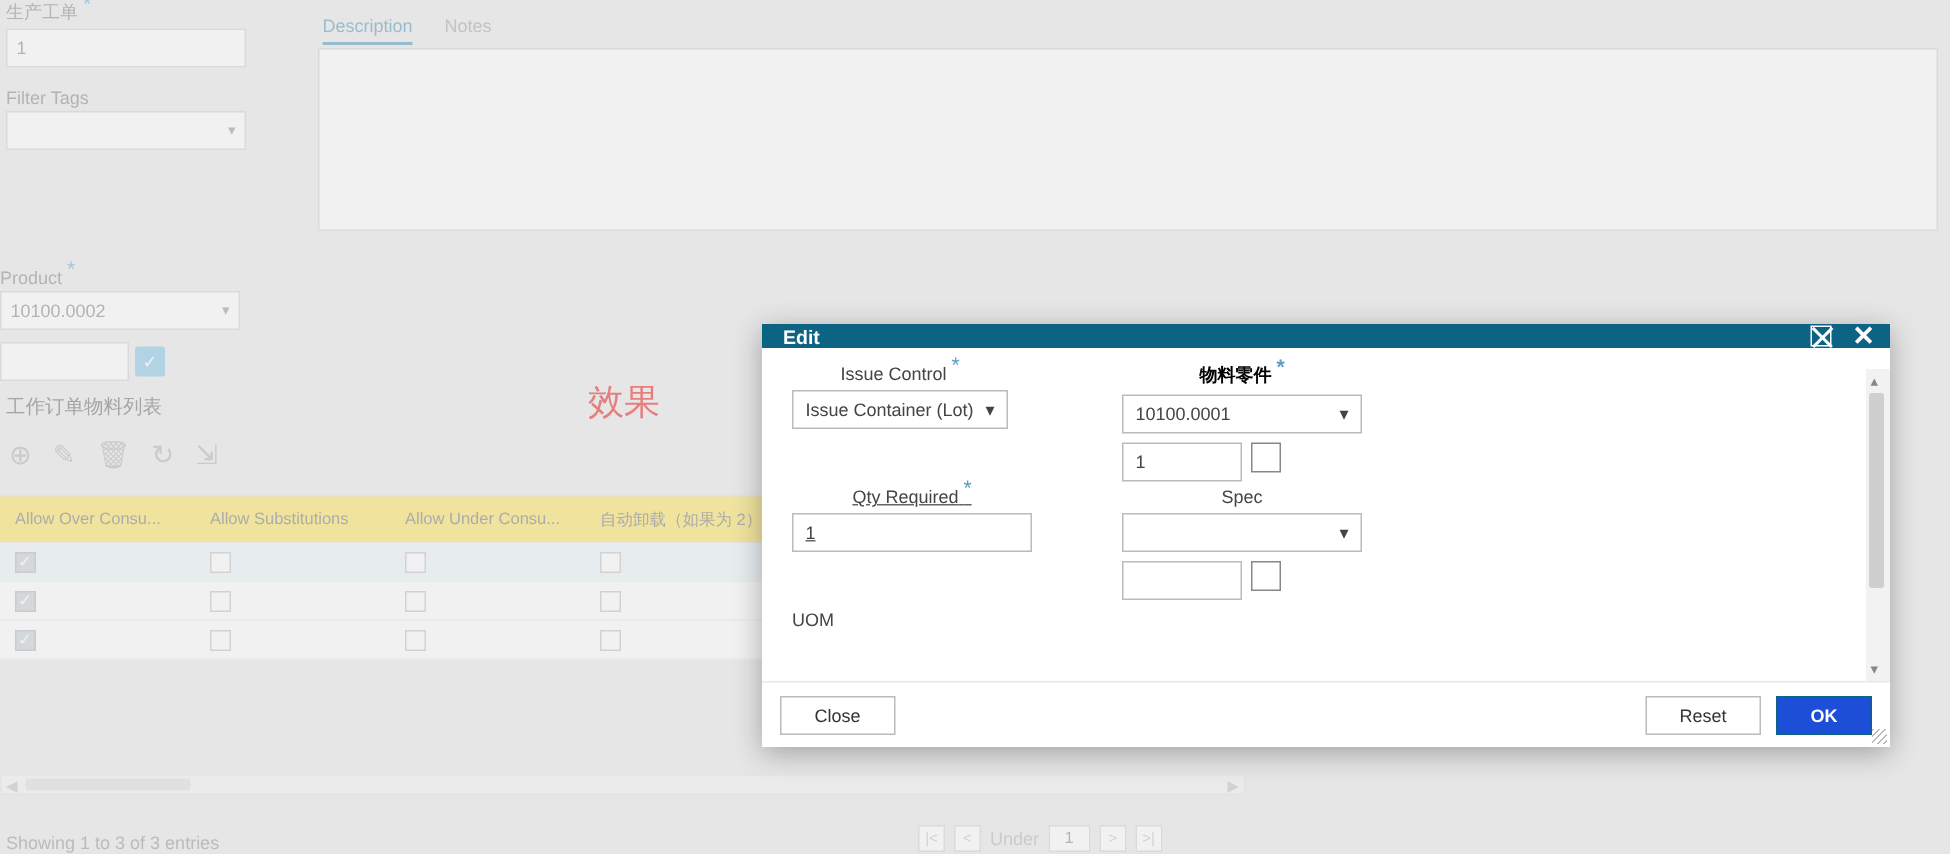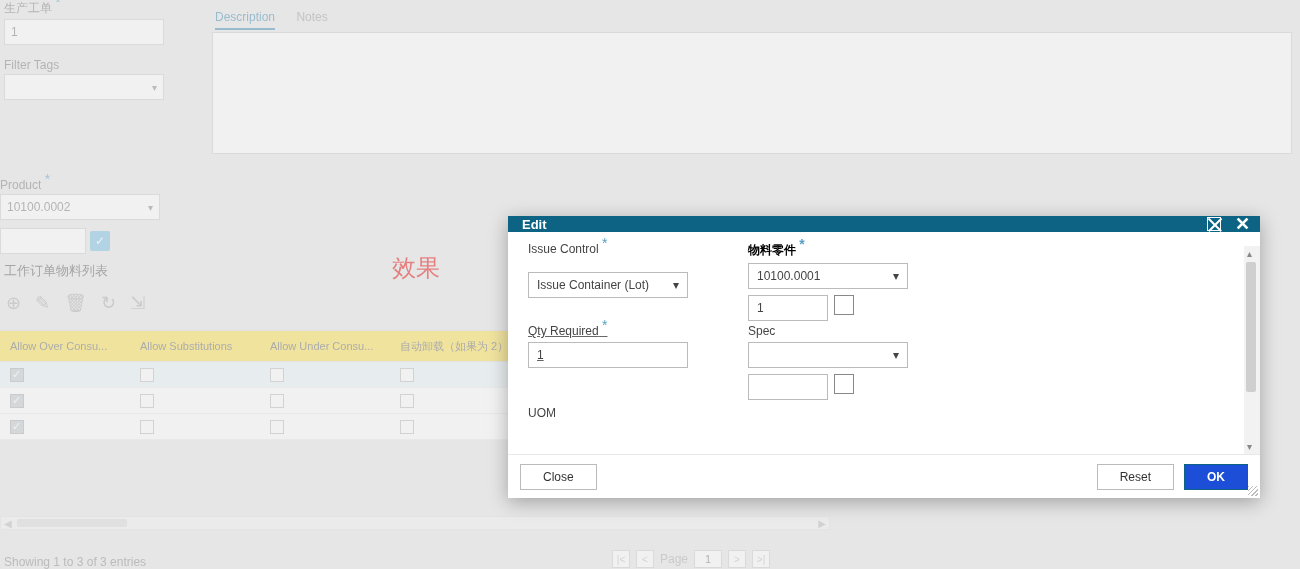--- a/index.html
+++ b/index.html
@@ -78,21 +78,21 @@
   .modal-header {
     height: 16px; background: #0d6384; color: #ffffff; display: flex; align-items: center;
     padding: 0 10px 0 14px; font-size: 13px; font-weight: bold; justify-content: space-between;
   }
   .modal-header .right-icons { display: flex; gap: 14px; align-items: center; }
   .icon-square { width: 14px; height: 14px; border: 1.5px solid #fff; position: relative; }
   .icon-square::before { content: ""; position: absolute; width: 18px; height: 1.5px; background: #fff; transform: rotate(45deg); top: 5.5px; left: -2px; }
   .icon-square::after { content: ""; position: absolute; width: 18px; height: 1.5px; background: #fff; transform: rotate(-45deg); top: 5.5px; left: -2px; }
   .icon-close { font-size: 18px; line-height: 1; cursor: pointer; }
 
-  .modal-body { position: relative; padding: 14px 20px 0 20px; height: 210px; }
+  .modal-body { position: relative; padding: 14px 20px 0 20px; height: 210px; text-align: center; }
   .mfield-label { font-size: 12px; color: #444; }
   .mfield-label.bold { font-weight: bold; color: #000; }
   .modal .mselect {
     height: 26px; border: 1px solid #bbb; background: #fff; padding: 0 8px; font-size: 12px; color: #444;
     display: flex; align-items: center; justify-content: space-between;
   }
   .modal .mtext {
     height: 26px; border: 1px solid #bbb; background: #fff; padding: 0 8px; font-size: 12px; color: #444;
     display: flex; align-items: center;
   }
@@ -227,21 +227,21 @@
     <span class="tri-l">◀</span>
     <div class="thumb"></div>
     <span class="tri-r">▶</span>
   </div>
 
   <div class="table-footer">Showing 1 to 3 of 3 entries</div>
 
   <div class="pager">
     <span class="pgbtn">|&lt;</span>
     <span class="pgbtn">&lt;</span>
-    <span>Page</span>
+    <span>Under</span>
     <span class="pgnum">1</span>
     <span class="pgbtn">&gt;</span>
     <span class="pgbtn">&gt;|</span>
   </div>
 
   <div class="overlay"></div>
 
   <div class="modal">
     <div class="modal-header">
       <span>Edit</span>
@@ -250,21 +250,21 @@
         <span class="icon-close">✕</span>
       </div>
     </div>
 
     <div class="modal-body">
 
       <div style="position:absolute; left:20px; top:10px;">
         <div class="mfield-label">
           <span>Issue Control</span> <span class="asterisk-b">*</span>
         </div>
-        <div class="mselect" style="width:160px; margin-top:16px;">
+        <div class="mselect" style="width:144px; margin-top:4px;">
           <span>Issue Container (Lot)</span>
             <span>▾</span>
         </div>
       </div>
 
       <div style="position:absolute; left:240px; top:10px;">
         <div class="mfield-label bold">
           <span>物料零件</span> <span class="asterisk-b">*</span>
         </div>
         <div class="mselect" style="width:160px; margin-top:4px;">

